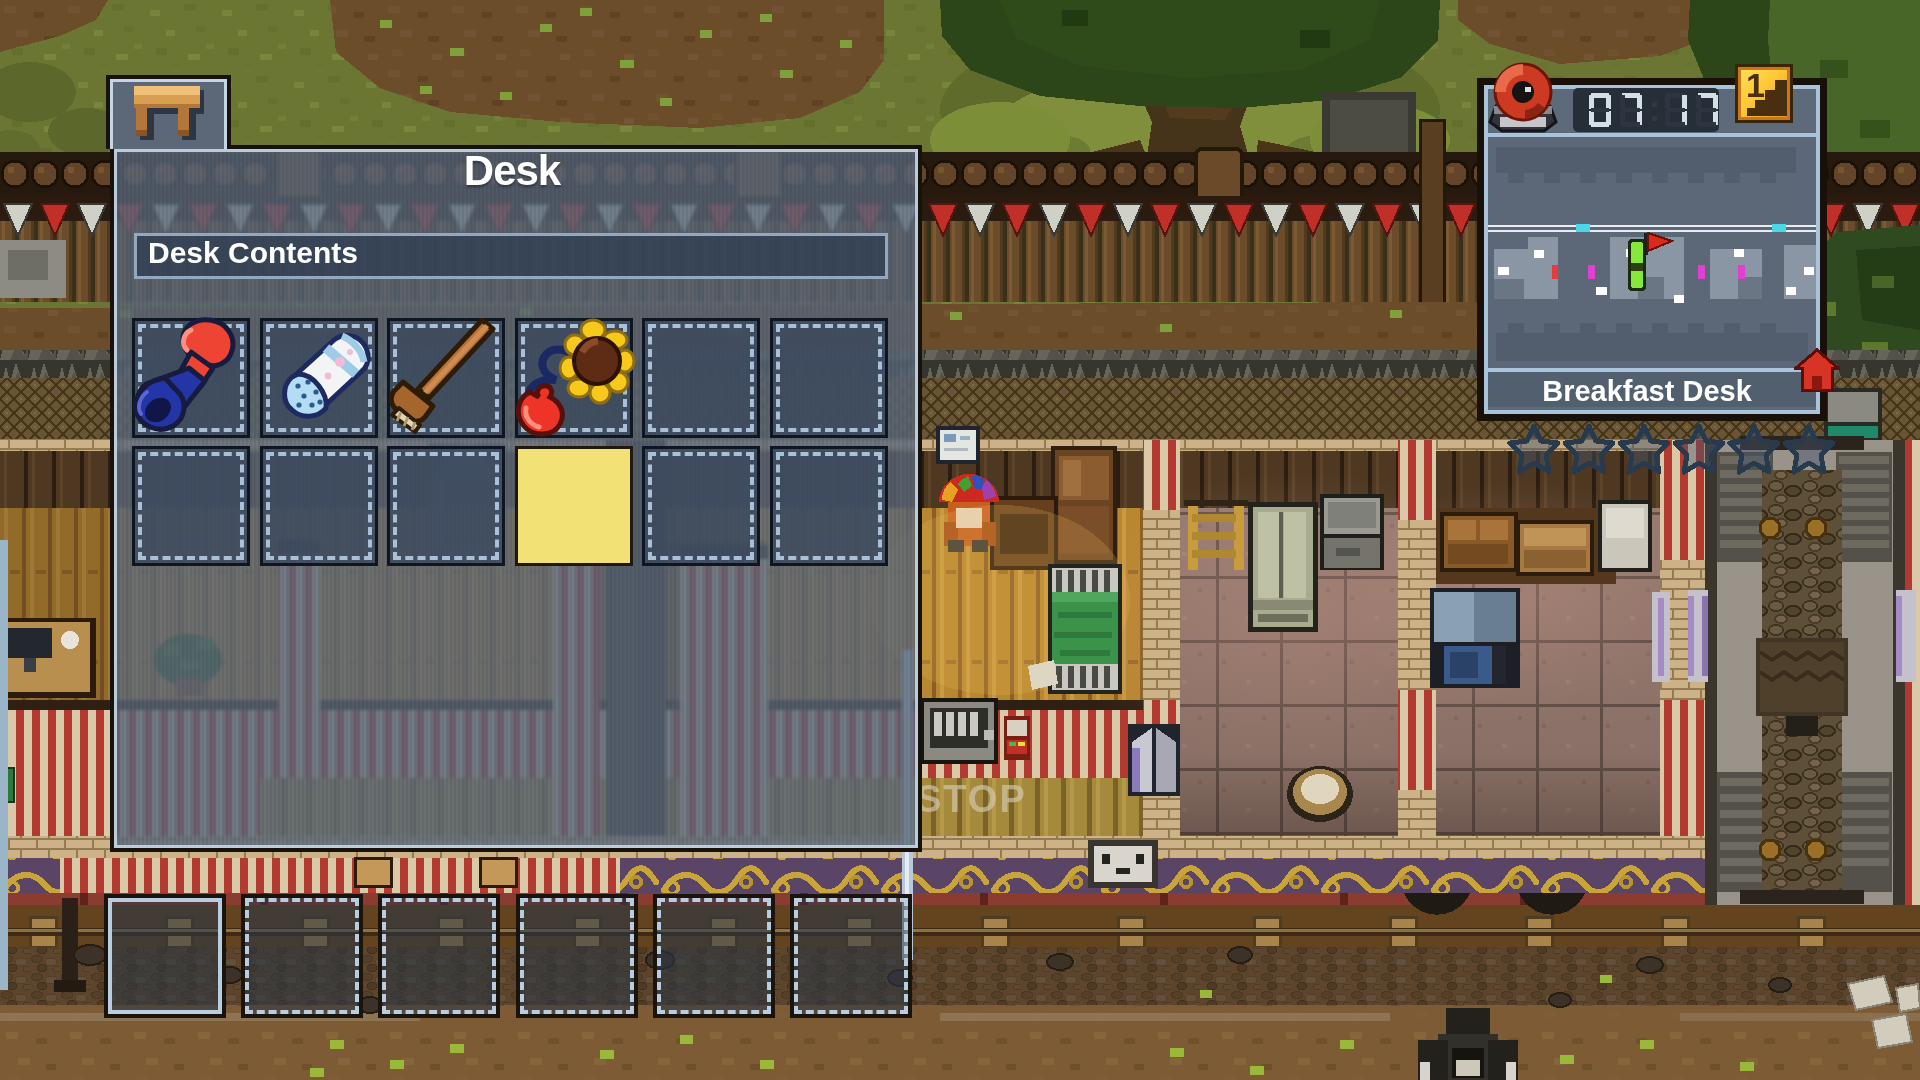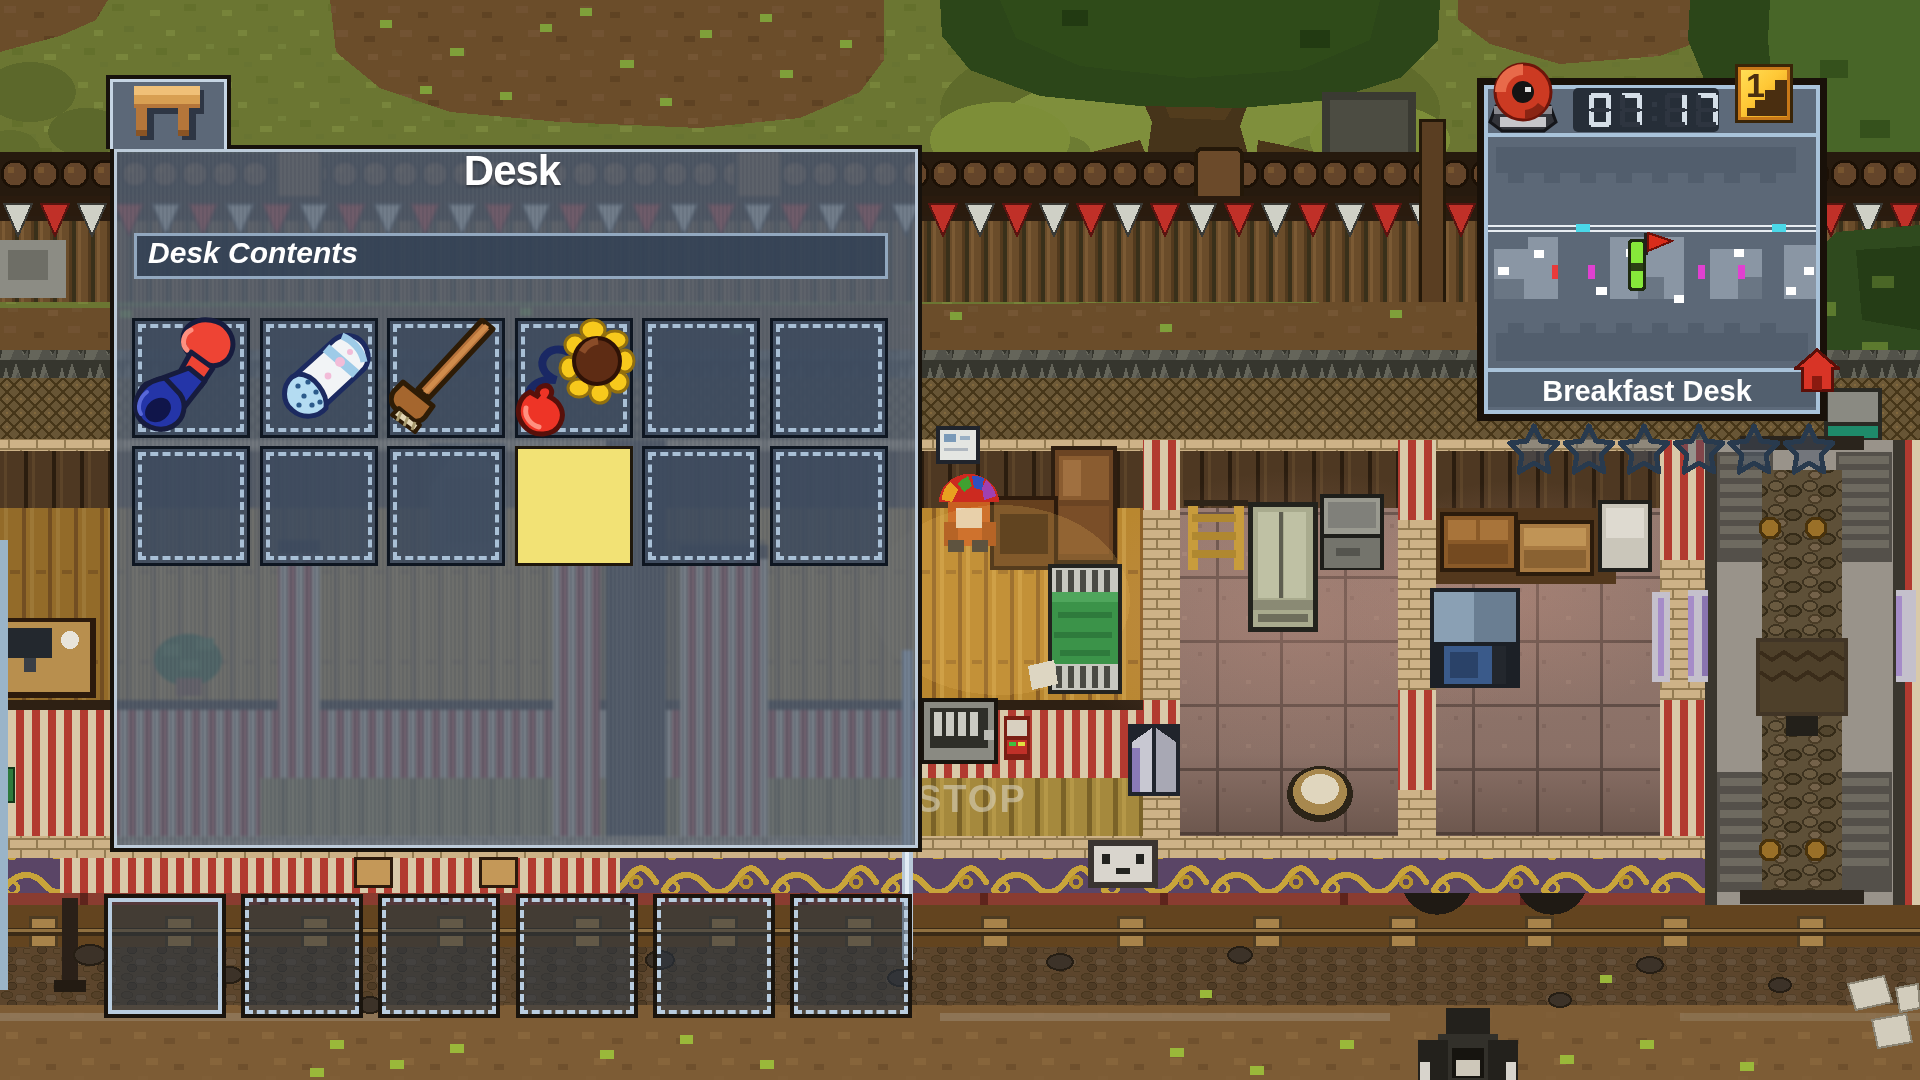--- a/index.html
+++ b/index.html
@@ -693,21 +693,21 @@
 <rect x="8" y="22" width="66" height="4" fill="#b5763a"></rect>
 <rect x="10" y="26" width="11" height="28" fill="#b5763a"></rect>
 <rect x="52" y="26" width="11" height="28" fill="#b5763a"></rect>
 <rect x="10" y="48" width="11" height="6" fill="#8a5424"></rect>
 <rect x="52" y="48" width="11" height="6" fill="#8a5424"></rect>
 </svg>
 
 <div class="abs txt" style="left:110px;top:147px;width:804px;text-align:center;font-size:42px;letter-spacing:-1px;text-shadow:0 2px 3px rgba(0,0,0,0.4);">Desk</div>
 
 <div class="abs" style="left:134px;top:233px;width:748px;height:40px;background:rgba(47,63,83,0.8);border:3px solid #92a8bf;"></div>
-<div class="abs txt" style="left:148px;top:236px;font-size:30px;font-style:italic;">Desk Contents</div>
+<div class="abs txt" style="left:148px;top:236px;font-size:30px;">Desk Contents</div>
 
 <div id="slots">
       <div class="abs" style="left:132px;top:317.5px;width:112px;height:114px;background:rgba(58,72,92,0.78);border:3px solid #0e1621;">
         <div style="position:absolute;left:3px;top:3px;right:3px;bottom:3px;border:4px dashed #a9c0d6;"></div>
       </div>
       <div class="abs" style="left:259.5px;top:317.5px;width:112px;height:114px;background:rgba(58,72,92,0.78);border:3px solid #0e1621;">
         <div style="position:absolute;left:3px;top:3px;right:3px;bottom:3px;border:4px dashed #a9c0d6;"></div>
       </div>
       <div class="abs" style="left:387px;top:317.5px;width:112px;height:114px;background:rgba(58,72,92,0.78);border:3px solid #0e1621;">
         <div style="position:absolute;left:3px;top:3px;right:3px;bottom:3px;border:4px dashed #a9c0d6;"></div>

